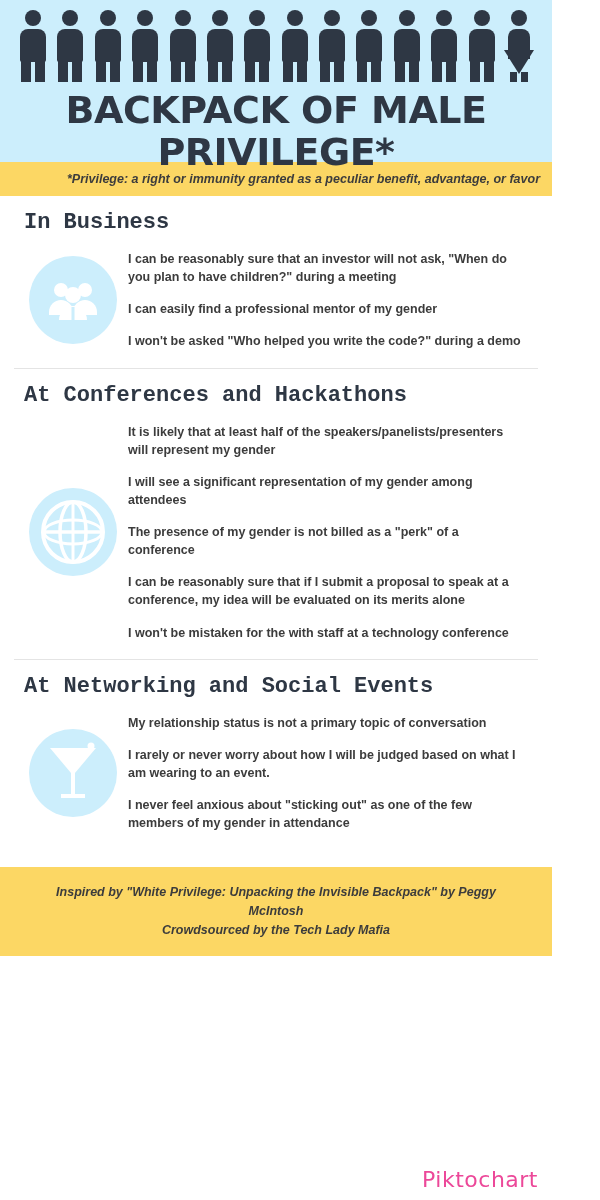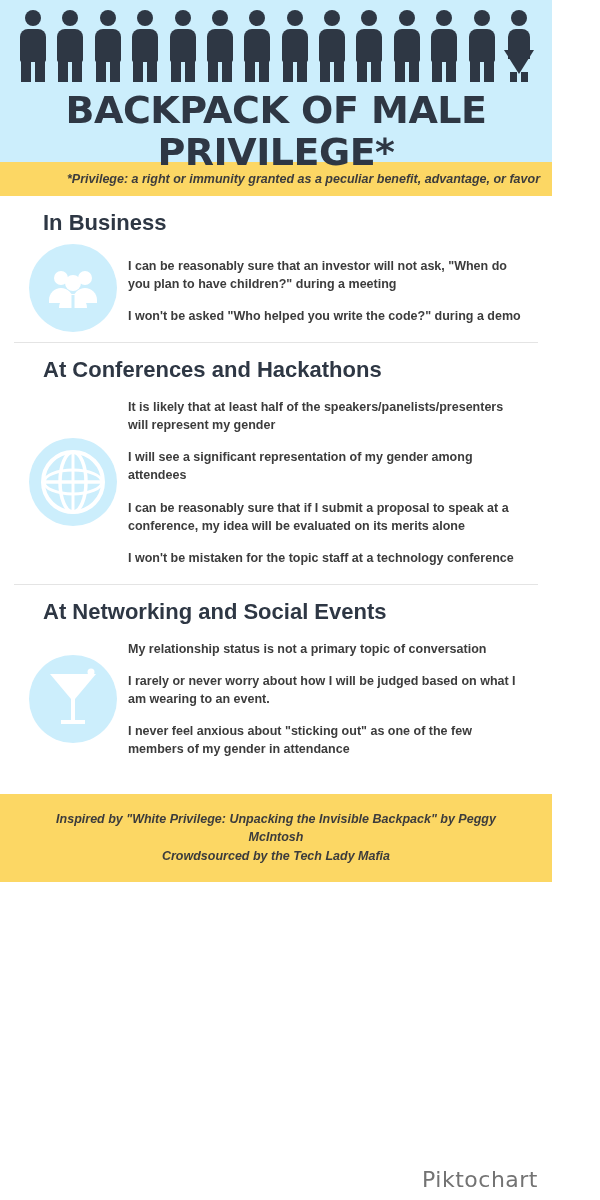--- a/index.html
+++ b/index.html
@@ -123,23 +123,22 @@
   
   .section {
     position: relative;
     padding: 0 18px 0 18px;
     box-sizing: border-box;
   }
   .section-title {
     font-size: 22px;
     font-weight: bold;
     color: #2e3744;
-    font-family: Liberation Sans, sans-serif;
+    font-family: Liberation Mono, monospace;
     padding: 14px 0 8px 6px;
-    margin-left: 19px;
   }
   .section-body {
     display: flex;
     align-items: flex-end;
     padding-bottom: 10px;
   }
   .icon-col {
     width: 110px;
     flex: 0 0 110px;
     display: flex;
@@ -186,21 +185,21 @@
   }
   .footer-spacer {
     height: 18px;
     background: #ffffff;
   }
   .watermark {
     position: absolute;
     right: 14px;
     bottom: 8px;
     font-size: 22px;
-    color: #737373;
+    color: #ec4899;
     font-family: "DejaVu Sans", sans-serif;
     letter-spacing: 0.5px;
   }
 </style>
 </head>
 <body>
 
 <div class="page">
 
   <div class="header">
@@ -307,20 +306,21 @@
             <path d="M4 34c0-7 5.5-12 12-12s12 5 12 12v3H4z" fill="#ffffff"></path>
             <path d="M28 34c0-7 5.5-12 12-12s12 5 12 12v3H28z" fill="#ffffff"></path>
             <circle cx="28" cy="17" r="8" fill="#ffffff"></circle>
             <path d="M14 42c0-8 6.3-14 14-14s14 6 14 14z" fill="#ffffff"></path>
             <rect x="26.5" y="29" width="3" height="13" fill="#cceefc"></rect>
           </svg>
         </div>
       </div>
       <div class="items">
         <div class="item">I can be reasonably sure that an investor will not ask, "When do you plan to have children?" during a meeting</div>
+        <div class="item">I can easily find a professional mentor of my gender</div>
         <div class="item">I won't be asked "Who helped you write the code?" during a demo</div>
       </div>
     </div>
   </div>
   <div class="divider"></div>
 
   <div class="section">
     <div class="section-title">At Conferences and Hackathons</div>
     <div class="section-body">
       <div class="icon-col">
@@ -330,22 +330,23 @@
             <ellipse cx="33" cy="33" rx="13" ry="30" fill="none" stroke="#ffffff" stroke-width="3.5"></ellipse>
             <line x1="3" y1="33" x2="63" y2="33" stroke="#ffffff" stroke-width="3.5"></line>
             <ellipse cx="33" cy="33" rx="29" ry="12" fill="none" stroke="#ffffff" stroke-width="3"></ellipse>
             <line x1="33" y1="3" x2="33" y2="63" stroke="#ffffff" stroke-width="3"></line>
           </svg>
         </div>
       </div>
       <div class="items">
         <div class="item">It is likely that at least half of the speakers/panelists/presenters will represent my gender</div>
         <div class="item">I will see a significant representation of my gender among attendees</div>
+        <div class="item">The presence of my gender is not billed as a "perk" of a conference</div>
         <div class="item">I can be reasonably sure that if I submit a proposal to speak at a conference, my idea will be evaluated on its merits alone</div>
-        <div class="item">I won't be mistaken for the topic staff at a technology conference</div>
+        <div class="item">I won't be mistaken for the with staff at a technology conference</div>
       </div>
     </div>
   </div>
   <div class="divider"></div>
 
   <div class="section">
     <div class="section-title">At Networking and Social Events</div>
     <div class="section-body">
       <div class="icon-col">
         <div class="icon-circle">

